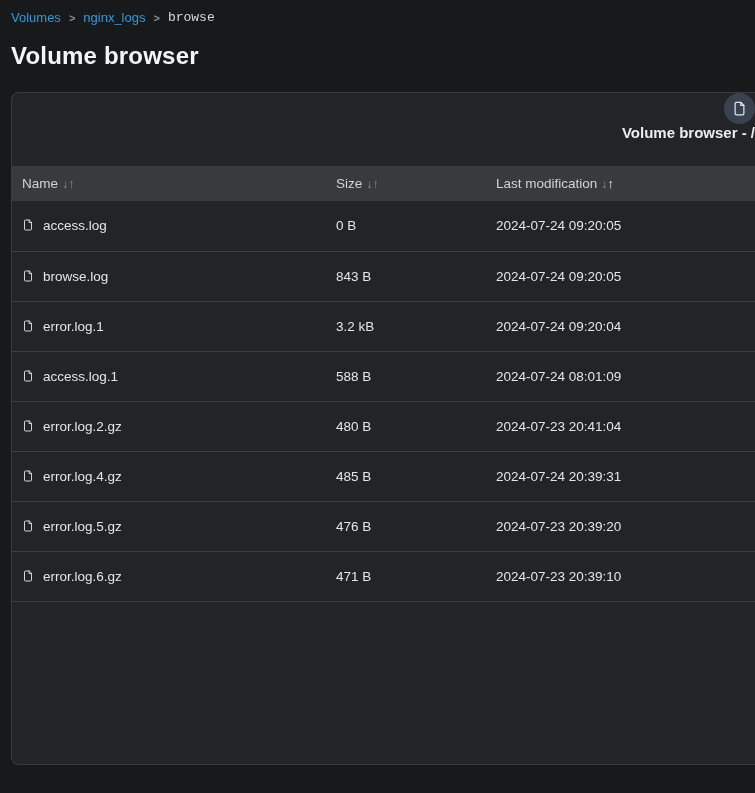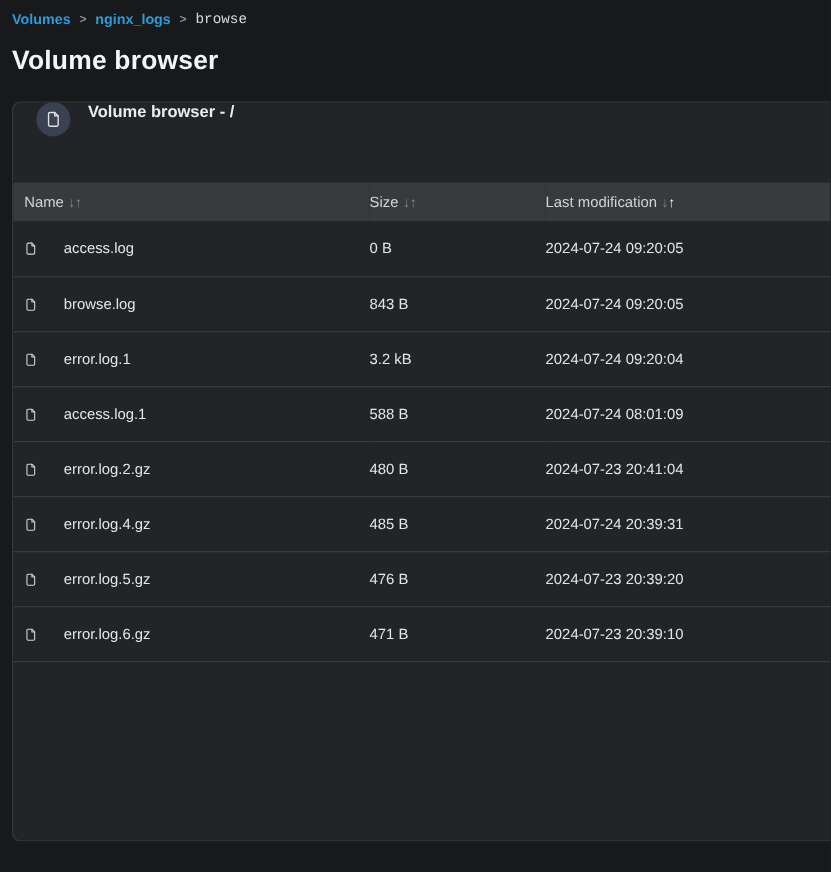--- a/index.html
+++ b/index.html
@@ -13,21 +13,21 @@
   
   .breadcrumb {
     padding: 10px 0 0 11px;
     font-size: 13px;
     display: flex;
     align-items: center;
   }
   .breadcrumb a {
     color: #2d9bdb;
     text-decoration: none;
-    font-weight: 700;
+    font-weight: 400;
     cursor: pointer;
     text-align: center;
   }
   .breadcrumb .sep {
     color: #8d8e92;
     margin: 0 8px;
     font-size: 11px;
     font-weight: 700;
   }
   .breadcrumb .current {
@@ -50,22 +50,23 @@
     width: 744px; height: 673px;
     background: #232428;
     border: 1px solid #3b3c3f;
     border-right: none;
     border-radius: 8px 0 0 8px;
     overflow: hidden;
   }
   .card-header {
     height: 73px;
     display: flex;
-    align-items: flex-start;
+    align-items: flex-end;
     padding-left: 21px;
+    flex-direction: column;
   }
   .icon-circle {
     width: 31px; height: 31px;
     border-radius: 50%;
     background: #3a4150;
     display: flex;
     align-items: center;
     justify-content: center;
     flex: 0 0 auto;
   }
@@ -103,22 +104,22 @@
   th.pad, td.pad { padding-left: 10px; }
   tbody td {
     height: 50px;
     border-bottom: 1px solid #3c3d40;
     font-size: 13.5px;
     color: #e4e5e7;
     vertical-align: middle;
   }
   .name-wrap {
     display: flex;
-    align-items: flex-end;
-    gap: 24px;
+    align-items: flex-start;
+    gap: 9px;
   }
   .file-glyph { display: flex; align-items: center; flex: 0 0 auto; }
 </style>
 </head>
 <body>
 
 <nav class="breadcrumb">
   <a>Volumes</a>
   <span class="sep">&gt;</span>
   <a>nginx_logs</a>

